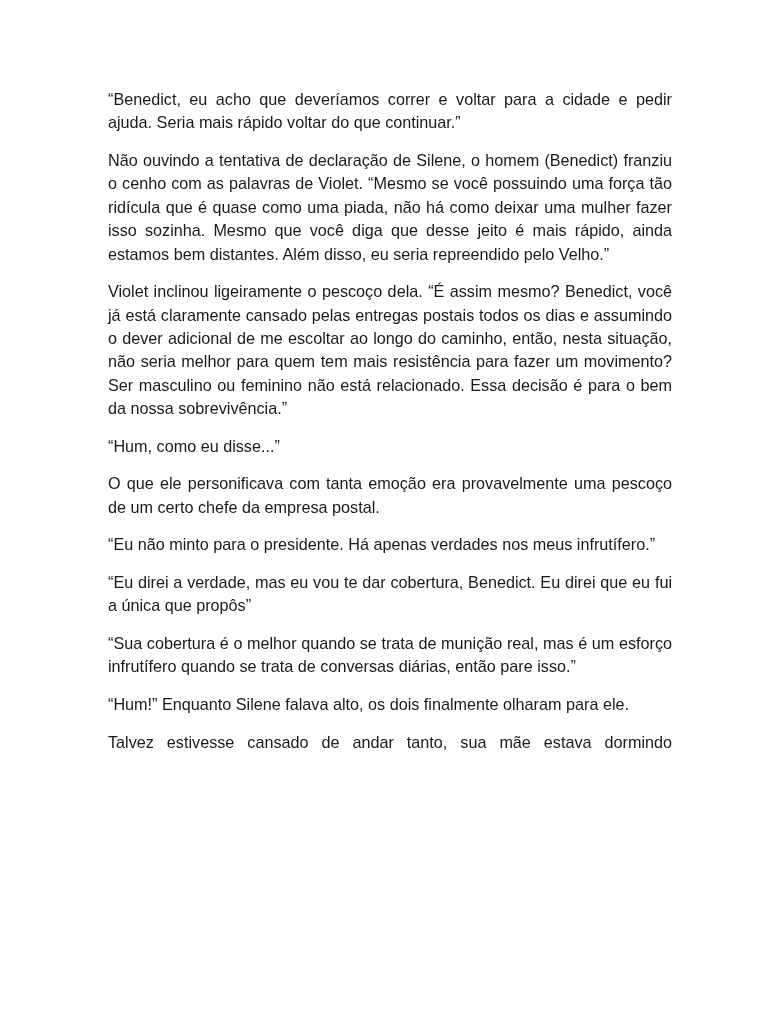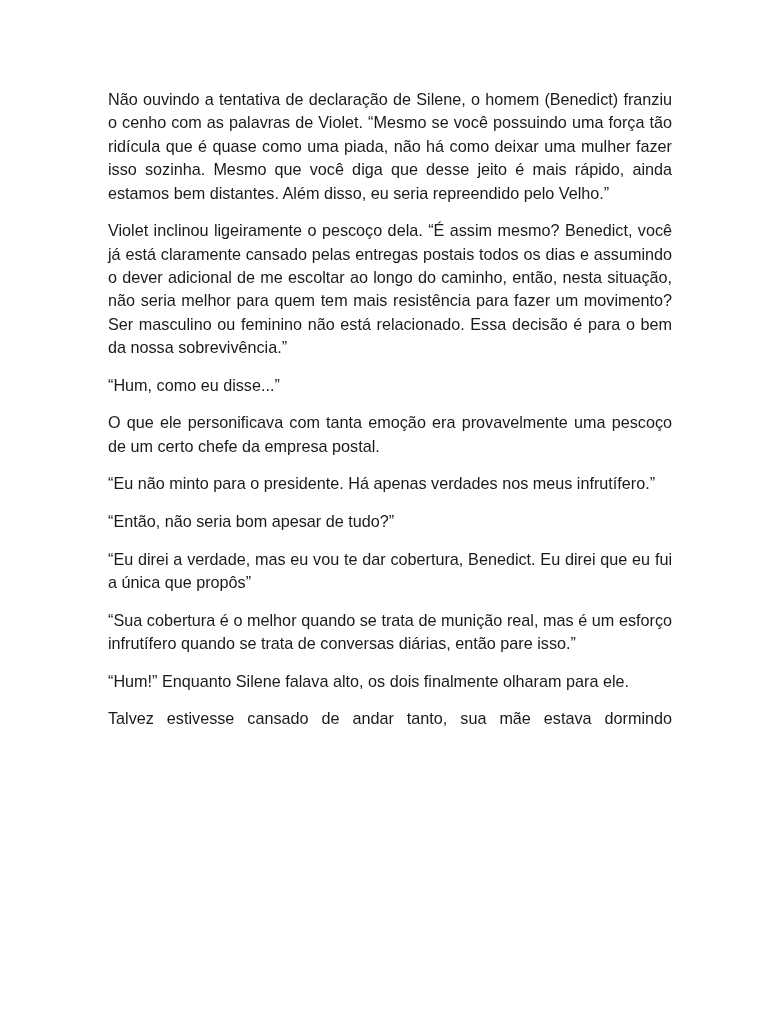--- a/index.html
+++ b/index.html
@@ -28,23 +28,23 @@
       text-align: justify;
     }
     .page p.last {
       text-align-last: justify;
     }
   </style>
 </head>
 <body>
 
 <div class="page">
+  <p>“Benedict, eu acho que deveríamos correr e voltar para a cidade e pedir ajuda. Seria mais rápido voltar do que continuar.”</p>
   <p>Não ouvindo a tentativa de declaração de Silene, o homem (Benedict) franziu o cenho com as palavras de Violet. “Mesmo se você possuindo uma força tão ridícula que é quase como uma piada, não há como deixar uma mulher fazer isso sozinha. Mesmo que você diga que desse jeito é mais rápido, ainda estamos bem distantes. Além disso,   eu seria repreendido pelo Velho.”</p>
   <p>Violet inclinou ligeiramente o pescoço dela. “É assim mesmo? Benedict, você já está claramente cansado pelas entregas postais todos os dias e assumindo o dever adicional de me escoltar ao longo do caminho, então, nesta situação, não seria melhor para quem tem mais resistência para fazer um movimento? Ser masculino ou feminino não está relacionado. Essa decisão é para o bem da nossa sobrevivência.”</p>
   <p>“Hum, como eu disse...”</p>
   <p>O que ele personificava com tanta emoção era provavelmente uma pescoço de um certo chefe da empresa postal.</p>
   <p>“Eu não minto para o presidente. Há apenas verdades nos meus infrutífero.”</p>
-  <p>“Então, não seria bom apesar de tudo?”</p>
   <p>“Eu direi a verdade, mas eu vou te dar cobertura, Benedict. Eu direi que eu fui a única que propôs”</p>
   <p>“Sua cobertura é o melhor quando se trata de munição real, mas é um esforço infrutífero quando se trata de conversas diárias, então pare isso.”</p>
   <p>“Hum!” Enquanto Silene falava alto, os dois finalmente olharam para ele.</p>
   <p class="last">Talvez estivesse cansado de andar tanto, sua mãe estava dormindo</p>
 </div>
 
 </body></html>

